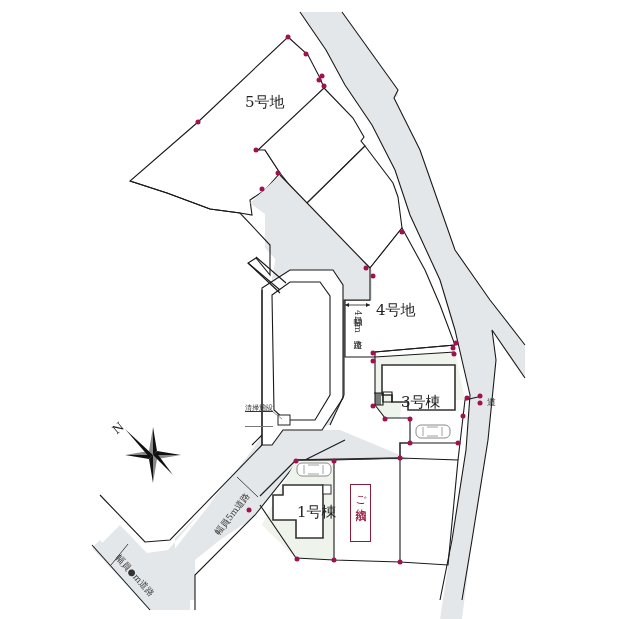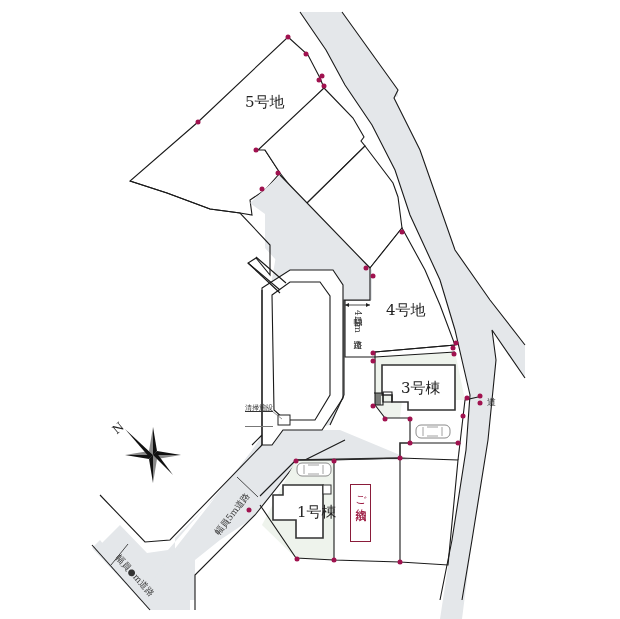--- a/index.html
+++ b/index.html
@@ -137,22 +137,22 @@
     <circle cx="334" cy="461" r="2.5"></circle>
       <circle cx="296" cy="461" r="2.5"></circle>
       <circle cx="249" cy="510" r="2.5"></circle>
     <circle cx="297" cy="559" r="2.5"></circle>
       <circle cx="334" cy="560" r="2.5"></circle>
       <circle cx="400" cy="562" r="2.5"></circle>
   </g>
 </svg>
 
 <div class="lbl lbl-lg" style="left:245px; top:93px;">5号地</div>
-<div class="lbl lbl-lg" style="left:386px; top:301px;">4号地</div>
-<div class="lbl lbl-lg" style="left:401px; top:379px;">3号棟</div>
+<div class="lbl lbl-lg" style="left:376px; top:301px;">4号地</div>
+<div class="lbl lbl-lg" style="left:401px; top:393px;">3号棟</div>
 <div class="lbl lbl-lg" style="left:297px; top:503px;">1号棟</div>
 
 <div class="sold">
   <span>ご成約済</span>
 </div>
 
 <div class="vtext" style="left:350px; top:310px; width:12px;">幅員4.5m道路</div>
 <div class="rot-text" style="left:212px; top:530px; transform: rotate(-52deg);">幅員5m道路</div>
 <div class="rot-text" style="left:122px; top:552px; transform: rotate(48deg);">幅員●m道路</div>
 <div class="lbl" style="left:487px; top:396px; font-size:9px;">道</div>

